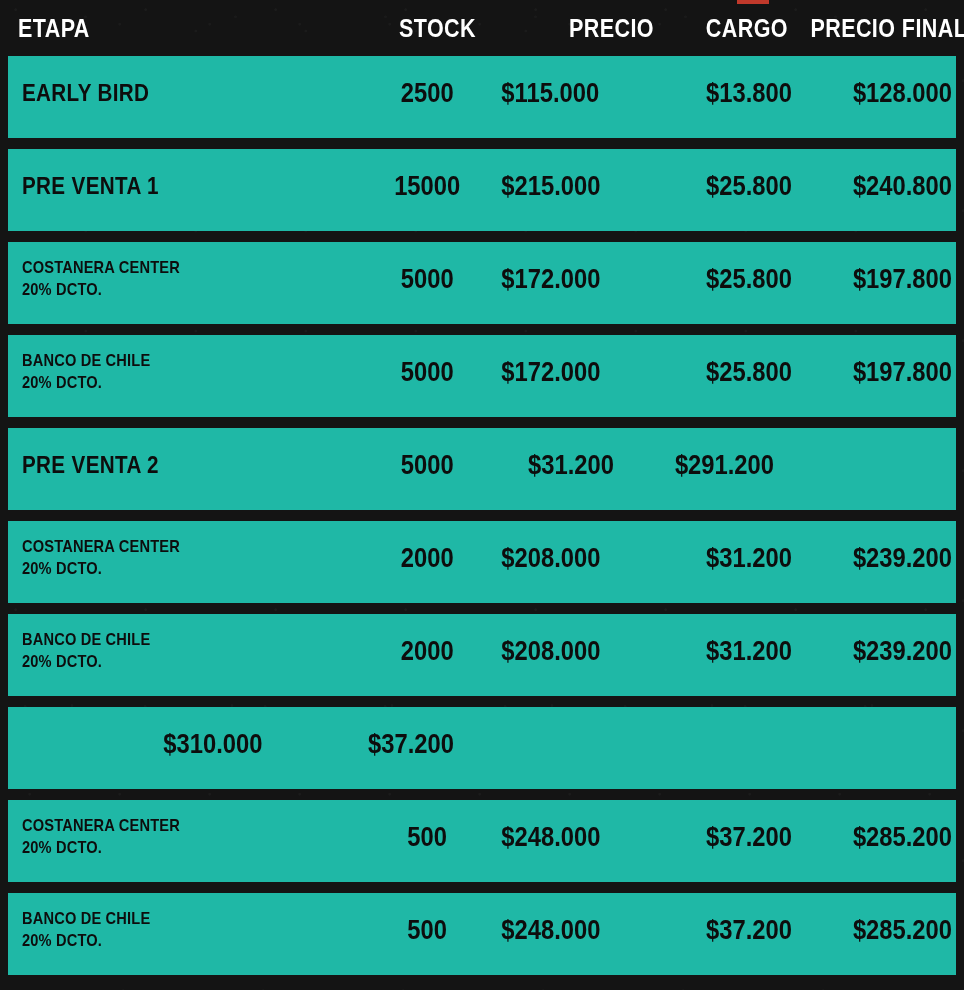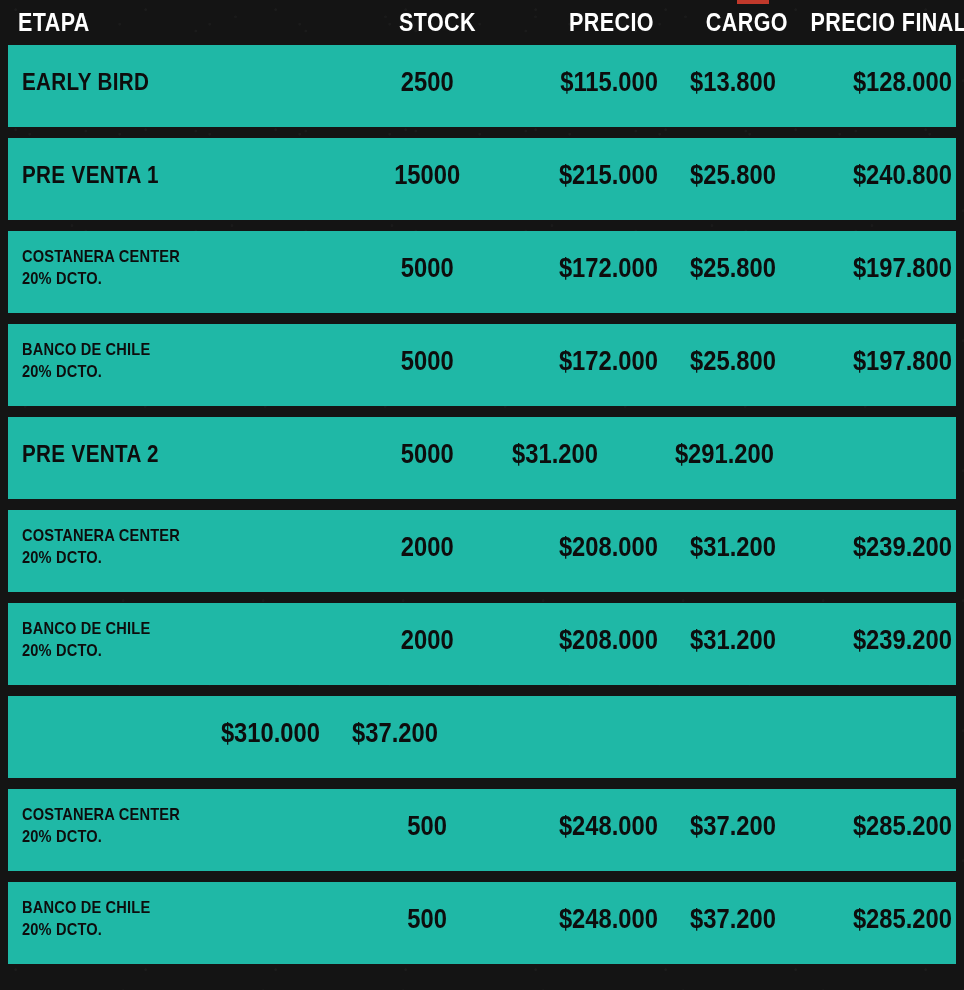--- a/index.html
+++ b/index.html
@@ -42,21 +42,21 @@
   .table {
     position: absolute;
     top: 0;
     left: 0;
     width: 964px;
   }
 
   .header-row {
     display: flex;
     align-items: center;
-    height: 45px;
+    height: 56px;
     padding: 0 20px 0 18px;
   }
 
   .header-row .cell {
     color: #ffffff;
     font-size: 25px;
     font-weight: bold;
     letter-spacing: 0.5px;
     font-family: "Liberation Sans", sans-serif;
     text-transform: uppercase;
@@ -73,22 +73,22 @@
     display: flex;
     align-items: center;
     background: #1fb8a6;
     height: 82px;
     margin: 0 8px 11px 8px;
     padding: 0 22px 8px 14px;
   }
 
   .c-etapa   { width: 338px; flex: 0 0 338px; }
   .c-stock   { width: 120px; flex: 0 0 120px; text-align: center; }
-  .c-precio  { width: 178px; flex: 0 0 178px; text-align: right; }
-  .c-cargo   { width: 134px; flex: 0 0 134px; text-align: center; }
+  .c-precio  { width: 178px; flex: 0 0 178px; text-align: left; }
+  .c-cargo   { width: 134px; flex: 0 0 134px; text-align: right; }
   .c-final   { width: 160px; flex: 0 0 160px; text-align: right; }
 
   .etapa-big {
     color: #0d0d0d;
     font-size: 24px;
     font-weight: bold;
     letter-spacing: 0.4px;
     text-transform: uppercase;
     transform: scaleX(0.86);
     transform-origin: left center;

